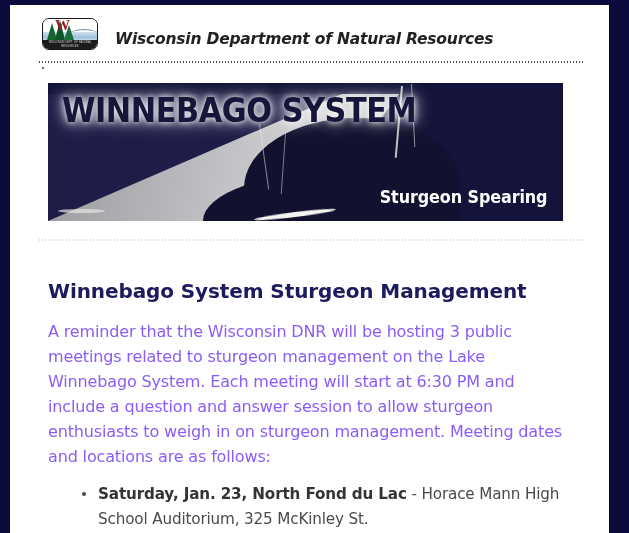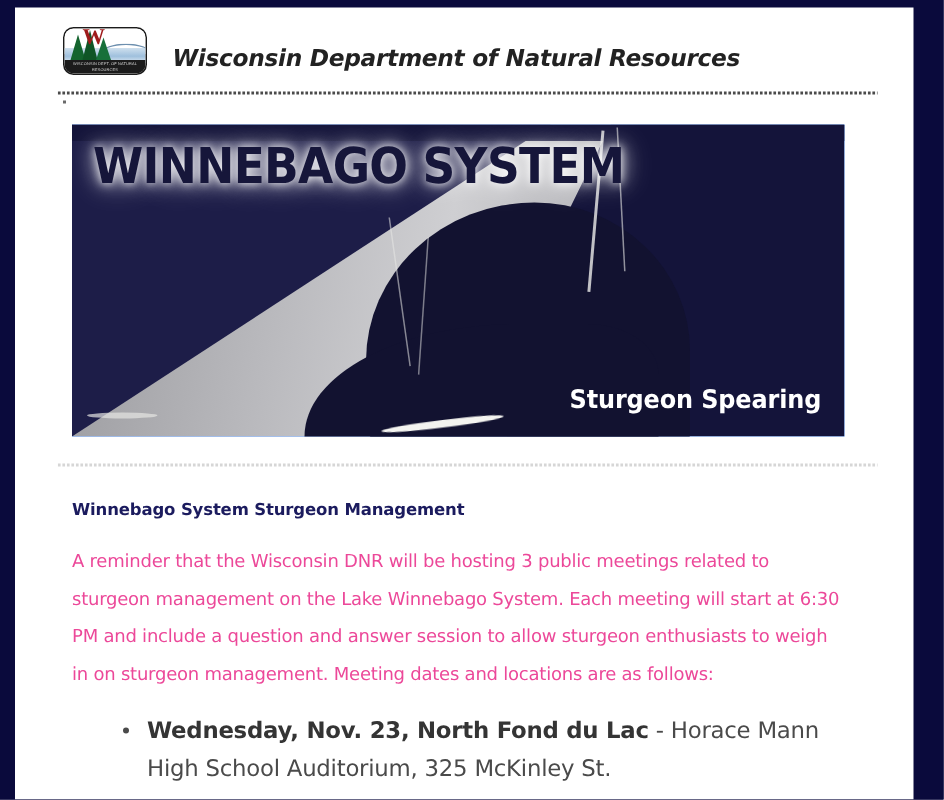--- a/index.html
+++ b/index.html
@@ -124,22 +124,22 @@
     width: 2px; height: 2px; background: #6a6a6a;
     margin: 4px 0 0 4px;
   }
   #divider-top { margin-top: 8px; }
   #divider-mid { margin-top: 18px; }
 
   
   #banner {
     position: relative;
     margin: 14px 46px 0 38px;
-    height: 208px;
-    background: #3b82f6;
+    height: 138px;
+    background: #15803d;
     overflow: hidden;
   }
   
   #banner .ice {
     position: absolute; left: 0; top: 0; width: 100%; height: 100%;
     background: linear-gradient(100deg,#9a9a9e 0%, #b9b9bd 28%, #cfcfd2 48%, #b0b0b5 70%, #8c8c92 100%);
   }
   
   #banner .wedge-left {
     position: absolute; left: 0; top: 0; width: 62%; height: 100%;
@@ -223,34 +223,34 @@
     letter-spacing: -0.1px;
     transform: scaleX(0.94);
     transform-origin: right bottom;
     white-space: nowrap;
   }
 
   
   #article { padding: 0 44px 0 38px; }
 
   #article-heading {
-    margin-top: 22px;
-    font-family: "DejaVu Sans", sans-serif;
-    font-size: 11px;
+    margin-top: 38px;
+    font-family: "DejaVu Sans", sans-serif;
+    font-size: 20px;
     font-weight: bold;
     color: #1b1b5e;
     letter-spacing: -0.1px;
   }
 
   #article-paragraph {
     margin-top: 16px;
     font-family: "DejaVu Sans", sans-serif;
-    font-size: 12px;
+    font-size: 16px;
     line-height: 25px;
-    color: #ec4899;
+    color: #8b5cf6;
     letter-spacing: -0.15px;
   }
 
   #meeting-list {
     margin: 13px 0 0 0;
     padding-left: 50px;
     list-style: none;
   }
   #meeting-list li {
     position: relative;
@@ -321,19 +321,19 @@
       <div class="divider-faint"></div>
     </div>
 
     <div id="article">
       <h1 id="article-heading">Winnebago System Sturgeon Management</h1>
 
       <p id="article-paragraph">A reminder that the Wisconsin DNR will be hosting 3 public meetings related to sturgeon management on the Lake Winnebago System.  Each meeting will start at 6:30 PM and include a question and answer session to allow sturgeon enthusiasts to weigh in on sturgeon management.  Meeting dates and locations are as follows:</p>
 
       <ul id="meeting-list">
         <li>
-          <span class="when">Wednesday, Nov. 23, North Fond du Lac</span><span class="where"> - Horace Mann High School Auditorium, 325 McKinley St.</span>
+          <span class="when">Saturday, Jan. 23, North Fond du Lac</span><span class="where"> - Horace Mann High School Auditorium, 325 McKinley St.</span>
         </li>
       </ul>
     </div>
 
   </div>
 </div>
 
 </body></html>

